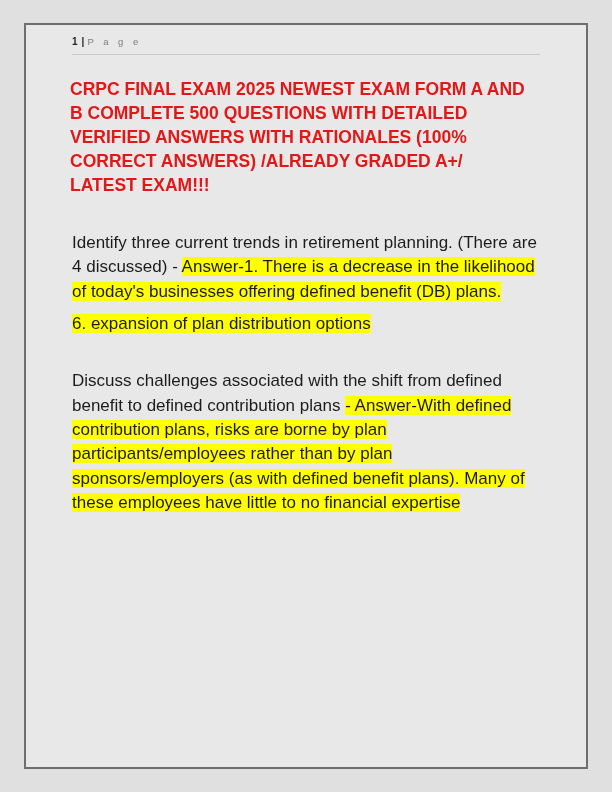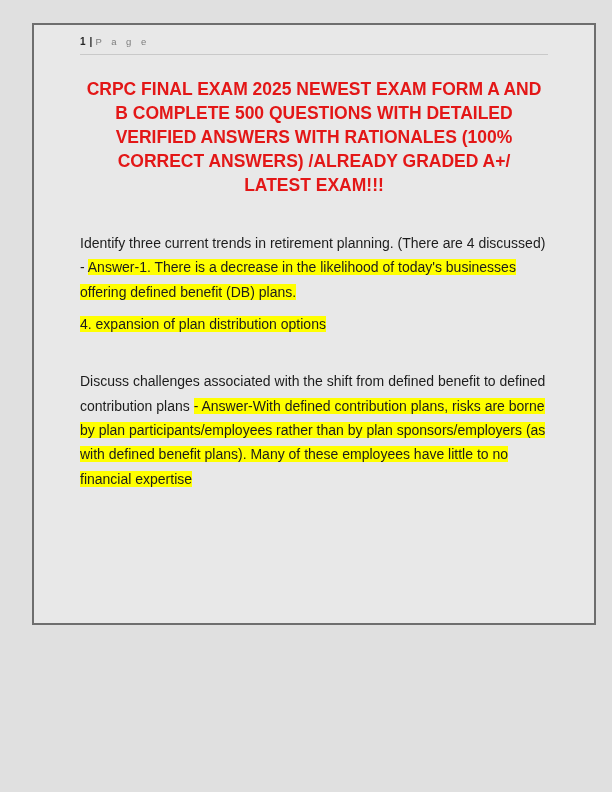--- a/index.html
+++ b/index.html
@@ -9,24 +9,24 @@
   body {
     width: 612px;
     height: 792px;
     background: var(--canvas-bg, #e0e0e0);
     font-family: "Liberation Sans", sans-serif;
     position: relative;
     overflow: hidden;
   }
   .page {
     position: absolute;
-    left: 32px;
+    left: 24px;
     top: 23px;
     width: 564px;
-    height: 602px;
+    height: 746px;
     box-sizing: border-box;
     background: var(--page-bg, #e8e8e8);
     border: 2px solid var(--page-border, #6e6e6e);
   }
   .header {
     margin: 11px 46px 0 46px;
     padding-bottom: 6px;
     border-bottom: 1px solid var(--header-rule, #c9c9c9);
     font-size: 10px;
     line-height: 12px;
@@ -42,29 +42,28 @@
     color: #262626;
     margin: 0 3px 0 4px;
   }
   .plabel {
     letter-spacing: 3.5px;
     font-size: 9.5px;
     color: #7d7d7d;
   }
   .title {
     margin: 22px 44px 34px 44px;
-    text-align: center;
     color: var(--title-red, #e31717);
     font-size: 17.5px;
     line-height: 24px;
     font-weight: 700;
   }
   .docbody {
     margin: 4px 46px;
-    font-size: 14px;
+    font-size: 17px;
     line-height: 24.4px;
     color: #1c1c1c;
   }
   .para {
     margin: 0 0 7.5px 0;
   }
   .para.gap-before {
     margin-top: 33px;
   }
   .hl {
@@ -74,16 +73,16 @@
 </head>
 <body>
 
 <div class="page">
   <div class="header">
     <span class="pnum">1</span><span class="psep">|</span><span class="plabel">P a g e</span>
   </div>
   <h1 class="title">CRPC FINAL EXAM 2025 NEWEST EXAM FORM A AND<br>B COMPLETE 500 QUESTIONS WITH DETAILED<br>VERIFIED ANSWERS WITH RATIONALES (100%<br>CORRECT ANSWERS) /ALREADY GRADED A+/<br>LATEST EXAM!!!</h1>
   <main class="docbody">
       <p class="para"><span class="plain">Identify three current trends in retirement planning. (There are 4 discussed) - </span><span class="hl">Answer-1. There is a decrease in the likelihood of today's businesses offering defined benefit (DB) plans.</span></p>
-      <p class="para"><span class="hl">4. expansion of plan distribution options</span></p>
+      <p class="para"><span class="hl">6. expansion of plan distribution options</span></p>
       <p class="para gap-before"><span class="plain">Discuss challenges associated with the shift from defined benefit to defined contribution plans </span><span class="hl">- Answer-With defined contribution plans, risks are borne by plan participants/employees rather than by plan sponsors/employers (as with defined benefit plans). Many of these employees have little to no financial expertise</span></p>
     </main>
 </div>
 
 </body></html>

